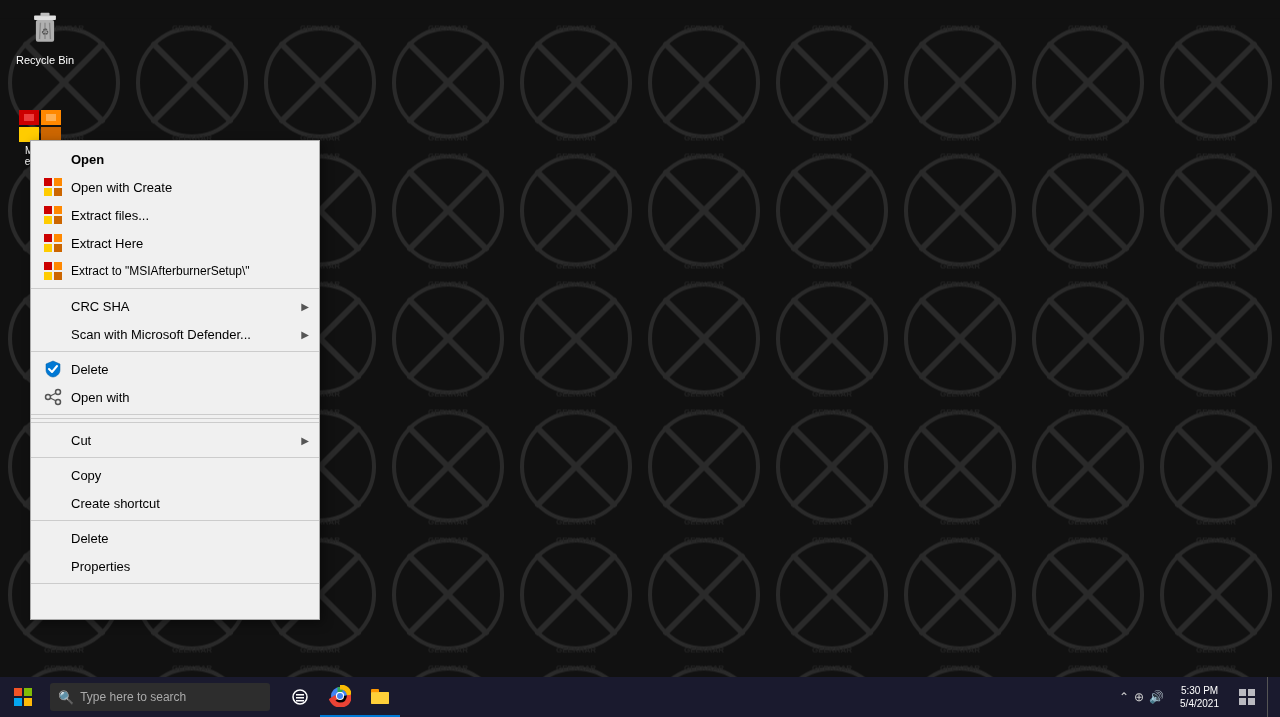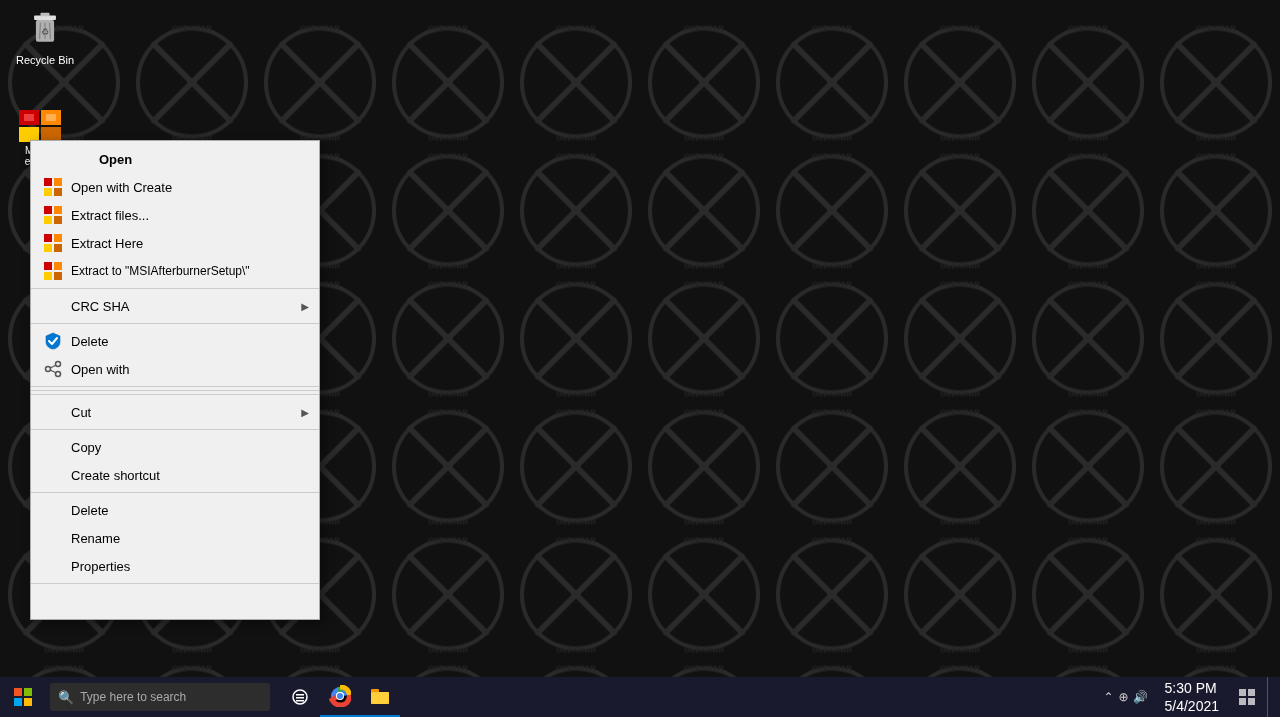--- a/index.html
+++ b/index.html
@@ -115,21 +115,20 @@
     }
 
     .context-menu-separator {
       height: 1px;
       background: #ccc;
       margin: 3px 0;
     }
 
     .context-menu-item.bold .item-label {
       font-weight: bold;
-      margin-left: 28px;
     }
 
     
     .taskbar {
       position: absolute;
       bottom: 0;
       left: 0;
       width: 100%;
       height: 40px;
       background: #1a1a2e;
@@ -200,23 +199,23 @@
       display: flex;
       align-items: center;
       gap: 5px;
       padding: 0 8px;
       font-size: 12px;
     }
 
     .taskbar-clock {
       display: flex;
       flex-direction: column;
-      align-items: flex-start;
+      align-items: center;
       padding: 0 8px;
-      font-size: 14px;
+      font-size: 10px;
       line-height: 1.3;
     }
 
     .taskbar-show-desktop {
       width: 8px;
       height: 40px;
       border-left: 1px solid #555;
       cursor: pointer;
     }
 
@@ -337,20 +336,24 @@
       <span class="item-label" style="font-size:12px;">Extract to "MSIAfterburnerSetup\"</span>
     </div>
 
     <div class="context-menu-separator"></div>
 
     <div class="context-menu-item has-submenu">
       <div class="item-icon"></div>
       <span class="item-label">CRC SHA</span>
     </div>
 
+    <div class="context-menu-item has-submenu">
+      <div class="item-icon"></div>
+      <span class="item-label">Scan with Microsoft Defender...</span>
+    </div>
 
     <div class="context-menu-separator"></div>
 
     <div class="context-menu-item">
       <div class="item-icon">
         <svg width="18" height="18" viewBox="0 0 18 18">
           <path d="M9 1 L16 4 L16 10 C16 14 12 17 9 17 C6 17 2 14 2 10 L2 4 Z" fill="#0078d4" stroke="#005a9e" stroke-width="0.5"></path>
           <path d="M5 9 L8 12 L13 6" fill="none" stroke="white" stroke-width="2" stroke-linecap="round" stroke-linejoin="round"></path>
         </svg>
       </div>
@@ -396,24 +399,20 @@
       <span class="item-label">Create shortcut</span>
     </div>
 
     <div class="context-menu-separator"></div>
 
     <div class="context-menu-item">
       <div class="item-icon"></div>
       <span class="item-label">Delete</span>
     </div>
 
-    <div class="context-menu-item">
-      <div class="item-icon"></div>
-      <span class="item-label">Rename</span>
-    </div>
 
     <div class="context-menu-item">
       <div class="item-icon"></div>
       <span class="item-label">Properties</span>
     </div>
 
     <div class="context-menu-separator"></div>
 
     <div class="context-menu-item">
       <div class="item-icon"></div>

